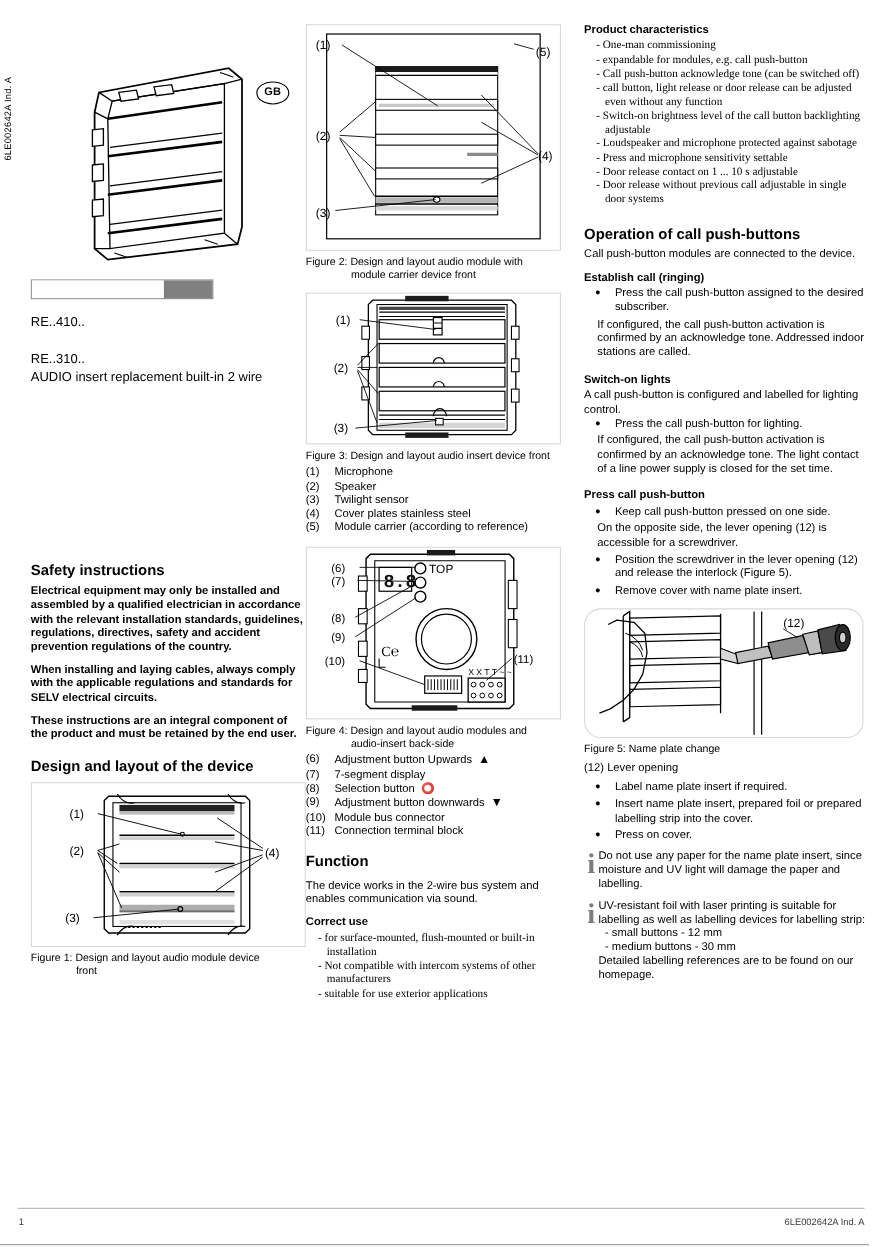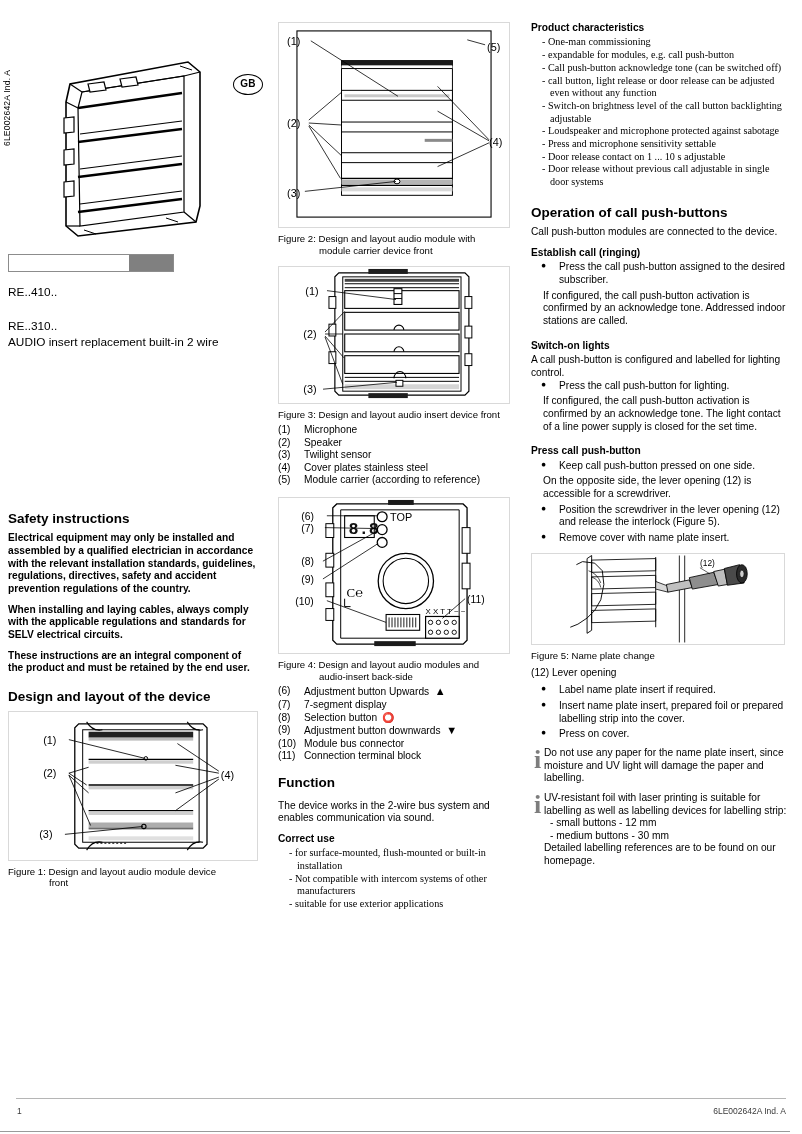--- a/index.html
+++ b/index.html
@@ -30,21 +30,21 @@
     letter-spacing: .2px;
     transform: rotate(-90deg);
     transform-origin: 14px 14px;
     white-space: nowrap;
   }
   
   .col {
     position: absolute;
     top: 22px;
   }
-  .col-left  { left: 8px;  width: 250px; }
+  .col-left  { left: 28px;  width: 250px; }
   .col-mid   { left: 278px; width: 232px; }
   .col-right { left: 531px; width: 258px; }
 
   
   h2.sec {
     font-size: 13.5px;
     font-weight: bold;
     margin: 0 0 5px 0;
     line-height: 1.22;
   }
@@ -612,21 +612,21 @@
 
     <div class="gap9"></div>
     <h3 class="sub">Press call push-button</h3>
     <p class="bullet">Keep call push-button pressed on one side.</p>
     <p class="subtext">On the opposite side, the lever opening (12) is accessible for a screwdriver.</p>
     <p class="bullet">Position the screwdriver in the lever opening (12) and release the interlock (Figure 5).</p>
     <p class="bullet">Remove cover with name plate insert.</p>
 
     <div style="height:5px"></div>
 
-    <div class="figbox" style="width:254px;height:92px;">
+    <div class="figbox" style="width:254px;height:118px;border-radius:15px;">
       <svg viewBox="0 0 254 118" xmlns="http://www.w3.org/2000/svg">
         <g fill="none" stroke="#000">
           <path d="M20 14 L28 10 L44 12 L54 22 L56 40 L52 60 L44 74 L34 84 L22 92 L12 96" stroke-width="1.2"></path>
           <path d="M36 22 Q48 26 52 38" stroke-width=".9"></path>
           <path d="M40 30 Q50 34 52 44" stroke-width=".9"></path>
           <path d="M34 6 L34 104" stroke-width="1.2"></path>
           <path d="M34 6 L40 2 L40 100 L34 104" stroke-width="1.2"></path>
           <path d="M40 8 L124 6 L124 22 L40 24 Z" stroke-width="1.1"></path>
           <path d="M40 30 L124 28 L124 44 L40 46 Z" stroke-width="1.1"></path>
           <path d="M40 52 L124 50 L124 66 L40 68 Z" stroke-width="1.1"></path>

